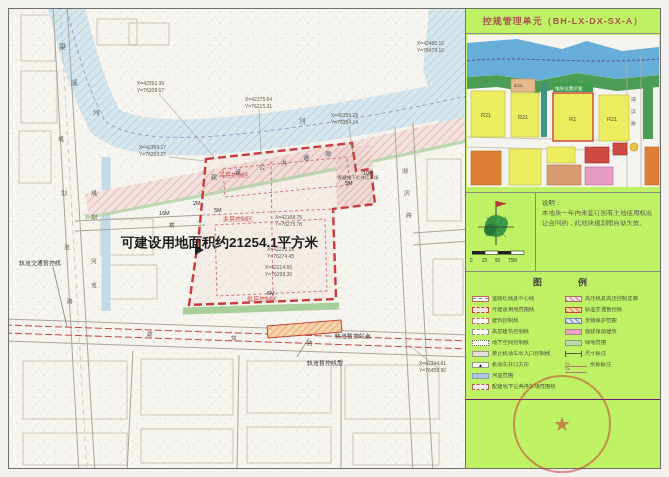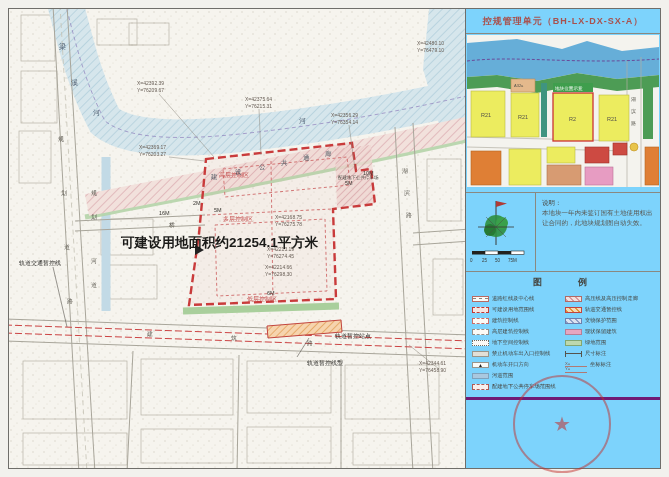--- a/index.html
+++ b/index.html
@@ -1,28 +1,28 @@
 <!DOCTYPE html>
 <html><head>
 <meta charset="utf-8">
 <style>
   html,body{margin:0;padding:0;background:#e9e8e4;font-family:"Liberation Sans","DejaVu Sans",sans-serif;}
   .sheet{position:relative;width:669px;height:477px;background:#f2f1ed;overflow:hidden;}
   .frame{position:absolute;left:8px;top:8px;width:651px;height:459px;border:1px solid #6f6e6a;background:#f8f6f1;box-sizing:content-box;}
   svg text{font-family:"Liberation Sans","DejaVu Sans",sans-serif;}
   .map{position:absolute;left:0;top:0;}
   
-  .panel{position:absolute;right:0;top:0;width:195px;height:459px;border-left:1px solid #6f6e6a;background:#7dd3fc;box-sizing:border-box;}
+  .panel{position:absolute;right:0;top:0;width:195px;height:459px;border-left:1px solid #6f6e6a;background:#bef264;box-sizing:border-box;}
   .panel-header{height:24px;line-height:24px;text-align:center;color:#a8524e;font-size:9px;font-weight:bold;letter-spacing:1px;border-bottom:1px solid #8a8880;}
   .keymap-wrap{height:156px;border-bottom:1px solid #8a8880;padding:1px;}
   .midrow{display:flex;height:78px;border-bottom:1px solid #8a8880;}
   .compass-box{width:70px;border-right:1px solid #8a8880;box-sizing:border-box;}
   .notes-box{flex:1;padding:5px 6px;font-size:6.5px;line-height:1.55;color:#5a5852;}
   .notes-label{display:block;color:#4a4842;}
-  .legend{height:128px;border-bottom:3px solid #701a75;padding:4px 6px 0 6px;box-sizing:border-box;}
+  .legend{height:128px;border-bottom:1px solid #701a75;padding:4px 6px 0 6px;box-sizing:border-box;}
   .legend-title{text-align:center;font-size:9px;font-weight:bold;letter-spacing:6px;color:#45443f;margin-bottom:4px;}
   .legend-cols{display:flex;gap:4px;}
   .leg-col{flex:1;}
   .leg-row{display:flex;align-items:center;height:11px;gap:3px;}
   .leg-label{font-size:5.3px;color:#44423c;white-space:nowrap;}
   .sw{width:17px;height:6px;flex:0 0 17px;box-sizing:border-box;background:#fbfaf6;border:1px solid #9a958a;}
   .sw-road{border:1px solid #b86a62;background:repeating-linear-gradient(90deg,#8a867c 0 3px,transparent 3px 6px) center/100% 1px no-repeat,#fbfaf6;}
   .sw-buildable{border:1.4px dashed #c23a36;background:#f6e4e0;}
   .sw-bctrl{border:1px dashed #c96f69;}
   .sw-hctrl{border:1px dashed #96908a;}

